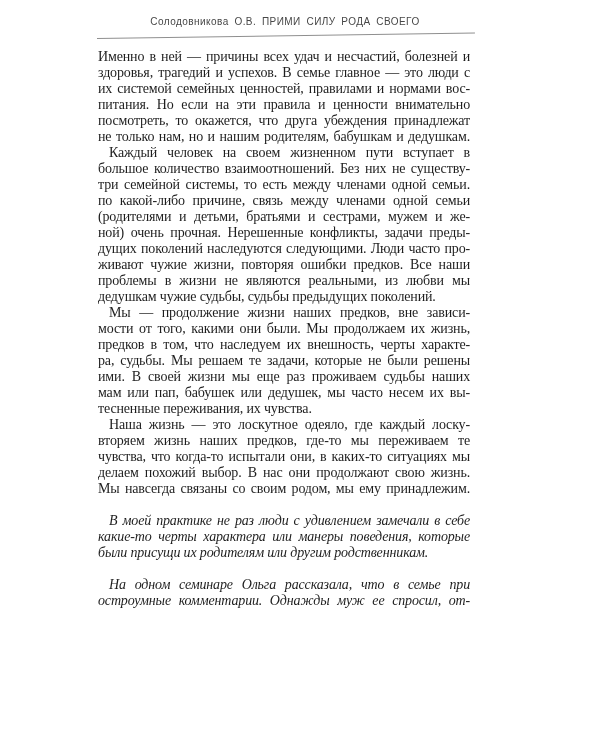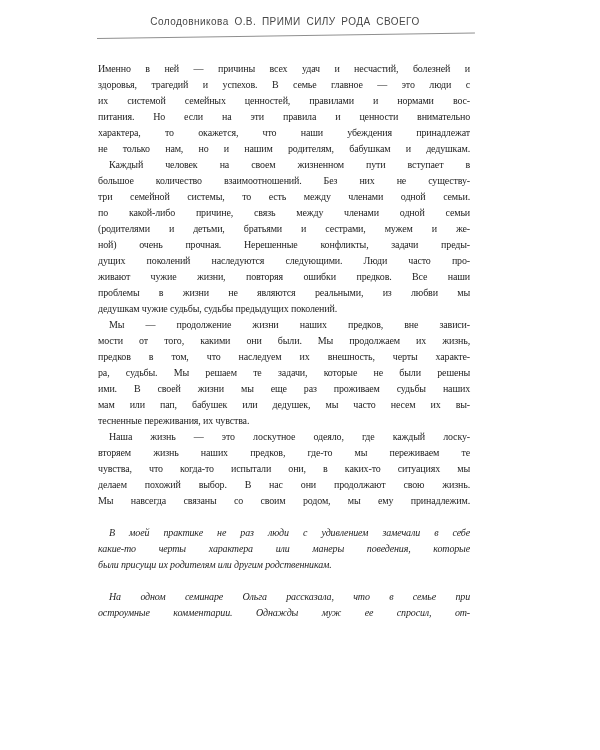--- a/index.html
+++ b/index.html
@@ -38,24 +38,23 @@
     background: #8f8f8f;
     transform: rotate(-0.85deg);
     transform-origin: left center;
   }
   .text-block {
     position: absolute;
     left: 98px;
     top: 49px;
     width: 372px;
     font-family: "Liberation Serif", "DejaVu Serif", serif;
-    font-size: 10px;
+    font-size: 14px;
     letter-spacing: -0.15px;
     color: #1e1e1e;
-    margin-top: 12px;
   }
   .para { margin: 0; }
   .para.gap { margin-top: 16px; }
   .para.italic { font-style: italic; }
   .line {
     height: 16px;
     line-height: 16px;
     text-align: justify;
     text-align-last: justify;
     overflow: visible;
@@ -82,21 +81,21 @@
   <div class="running-header">Солодовникова О.В. ПРИМИ СИЛУ РОДА СВОЕГО</div>
 
   <div class="header-rule"></div>
 
   <div class="text-block">
       <div class="para">
         <div class="line">Именно в ней — причины всех удач и несчастий, болезней и</div>
         <div class="line">здоровья, трагедий и успехов. В семье главное — это люди с</div>
         <div class="line">их системой семейных ценностей, правилами и нормами вос-</div>
         <div class="line">питания. Но если на эти правила и ценности внимательно</div>
-        <div class="line">характера, то окажется, что наши убеждения принадлежат</div>
+        <div class="line">посмотреть, то окажется, что друга убеждения принадлежат</div>
         <div class="line">не только нам, но и нашим родителям, бабушкам и дедушкам.</div>
       </div>
       <div class="para">
         <div class="line indent">Каждый человек на своем жизненном пути вступает в</div>
         <div class="line">большое количество взаимоотношений. Без них не существу-</div>
         <div class="line">три семейной системы, то есть между членами одной семьи.</div>
         <div class="line">по какой-либо причине, связь между членами одной семьи</div>
         <div class="line">(родителями и детьми, братьями и сестрами, мужем и же-</div>
         <div class="line">ной) очень прочная. Нерешенные конфликты, задачи преды-</div>
         <div class="line">дущих поколений наследуются следующими. Люди часто про-</div>

